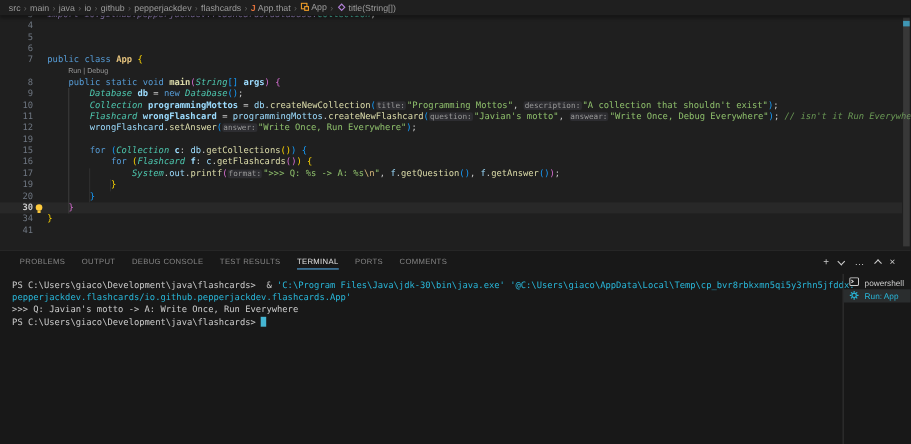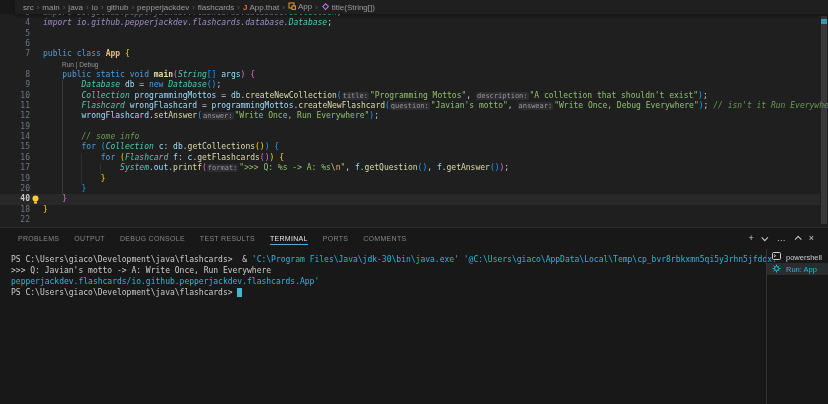--- a/index.html
+++ b/index.html
@@ -3,21 +3,21 @@
 <meta charset="utf-8">
 <style>
   html,body{margin:0;padding:0;background:#181818;}
   #window{position:relative;width:828px;height:404px;overflow:hidden;
     font-family:"DejaVu Sans Mono",monospace;background:#181818;}
 
   
   #breadcrumb{position:absolute;top:0;left:0;right:0;height:14px;z-index:6;
     background:#1f1f1f;display:flex;align-items:center;padding-left:8px;
     font-family:"Liberation Sans",sans-serif;font-size:8px;color:#9d9d9d;
-    box-shadow:0 2px 3px rgba(0,0,0,.35);margin-left:15px;}
+    box-shadow:0 2px 3px rgba(0,0,0,.35);}
   .crumb{white-space:nowrap;cursor:pointer;}
   .crumb-sep{color:#5f5f5f;margin:0 3px;font-size:8px;}
   .java-file-icon{color:#e0703a;font-weight:bold;font-size:8px;margin-right:2px;}
   .crumb-icon{display:inline-block;vertical-align:-1px;margin-right:2px;}
 
   
   #editor{position:absolute;top:14px;left:0;right:0;height:213px;overflow:hidden;
     background:#1f1f1f;}
   #code-rows{position:absolute;top:-6px;left:0;right:8px;}
   .row{display:flex;height:10.35px;line-height:10.35px;font-size:8px;
@@ -29,21 +29,21 @@
   .codelens-row{height:10.35px;line-height:10.35px;padding-left:62px;
     font-family:"Liberation Sans",sans-serif;font-size:6.5px;color:#999999;}
   .codelens-row a{color:#999999;text-decoration:none;cursor:pointer;}
   .lamp{position:absolute;left:1px;top:1px;}
 
   
   .s-pln{color:#cccccc}
   .s-kw{color:#569cd6;}
   .s-typei{color:#4ec9b0;font-style:italic}
   .s-cls{color:#e2c07c;font-weight:bold}
-  .s-vard{color:#9cdcfe;font-weight:normal}
+  .s-vard{color:#9cdcfe;font-weight:bold}
   .s-var{color:#9cdcfe}
   .s-fn{color:#dcdcaa}
   .s-fnb{color:#dcdcaa;font-weight:bold}
   .s-str{color:#8fc06c}
   .s-esc{color:#d7ba7d}
   .s-cmt{color:#6a9955;font-style:italic}
   .s-pkg{color:#a08cc8;font-style:italic}
   .s-b1{color:#ffd700}
   .s-b2{color:#da70d6}
   .s-b3{color:#179fff}
@@ -112,43 +112,42 @@
           </svg></span><span>App</span></span>
     <span class="crumb-sep">›</span>
     <span class="crumb"><span class="crumb-icon"><svg width="9" height="9">
             <rect x="2.6" y="2.6" width="4" height="4" fill="none" stroke="#b180d7" transform="rotate(45 4.6 4.6)"></rect>
           </svg></span><span>title(String[])</span></span>
   </div>
 
   <div id="editor">
     <div id="code-rows">
         <div class="row"><div class="gutter">3</div><div class="glyph"></div><span><span class="s-pkg">import io.github.pepperjackdev.flashcards.database.</span><span class="s-typei">Collection</span><span class="s-pln">;</span></span></div>
-        <div class="row"><div class="gutter">4</div><div class="glyph"></div><span><span class="s-pkg">import io.github.pepperjackdev.flashcards.database.</span><span class="s-typei">Database</span><span class="s-pln">;</span></span></div>
+        <div class="row"><div class="gutter">4</div><div class="glyph"></div></div>
         <div class="row"><div class="gutter">5</div><div class="glyph"></div></div>
         <div class="row"><div class="gutter">6</div><div class="glyph"></div><span></span></div>
         <div class="row"><div class="gutter">7</div><div class="glyph"></div><span><span class="s-kw">public class </span><span class="s-cls">App</span><span class="s-pln"> </span><span class="s-b1">{</span></span></div>
         <div class="codelens-row"><a>Run</a><span> | </span><a>Debug</a></div>
         <div class="row"><div class="gutter">8</div><div class="glyph"></div><span><span class="s-pln">    </span><span class="s-kw">public static void </span><span class="s-fnb">main</span><span class="s-b2">(</span><span class="s-typei">String</span><span class="s-b3">[]</span><span class="s-pln"> </span><span class="s-vard">args</span><span class="s-b2">)</span><span class="s-pln"> </span><span class="s-b2">{</span></span></div>
         <div class="row"><div class="gutter">9</div><div class="glyph"></div><span><span class="s-pln">        </span><span class="s-typei">Database</span><span class="s-pln"> </span><span class="s-vard">db</span><span class="s-pln"> = </span><span class="s-kw">new</span><span class="s-pln"> </span><span class="s-typei">Database</span><span class="s-b3">()</span><span class="s-pln">;</span></span></div>
         <div class="row"><div class="gutter">10</div><div class="glyph"></div><span><span class="s-pln">        </span><span class="s-typei">Collection</span><span class="s-pln"> </span><span class="s-vard">programmingMottos</span><span class="s-pln"> = </span><span class="s-var">db</span><span class="s-pln">.</span><span class="s-fn">createNewCollection</span><span class="s-b3">(</span><span class="s-inlay">title:</span><span class="s-str">"Programming Mottos"</span><span class="s-pln">, </span><span class="s-inlay">description:</span><span class="s-str">"A collection that shouldn't exist"</span><span class="s-b3">)</span><span class="s-pln">;</span></span></div>
         <div class="row"><div class="gutter">11</div><div class="glyph"></div><span><span class="s-pln">        </span><span class="s-typei">Flashcard</span><span class="s-pln"> </span><span class="s-vard">wrongFlashcard</span><span class="s-pln"> = </span><span class="s-var">programmingMottos</span><span class="s-pln">.</span><span class="s-fn">createNewFlashcard</span><span class="s-b3">(</span><span class="s-inlay">question:</span><span class="s-str">"Javian's motto"</span><span class="s-pln">, </span><span class="s-inlay">answear:</span><span class="s-str">"Write Once, Debug Everywhere"</span><span class="s-b3">)</span><span class="s-pln">; </span><span class="s-cmt">// isn't it Run Everywhere?</span></span></div>
         <div class="row"><div class="gutter">12</div><div class="glyph"></div><span><span class="s-pln">        </span><span class="s-var">wrongFlashcard</span><span class="s-pln">.</span><span class="s-fn">setAnswer</span><span class="s-b3">(</span><span class="s-inlay">answer:</span><span class="s-str">"Write Once, Run Everywhere"</span><span class="s-b3">)</span><span class="s-pln">;</span></span></div>
         <div class="row"><div class="gutter">19</div><div class="glyph"></div><span></span></div>
-        <div class="row"><div class="gutter">14</div><div class="glyph"></div><span><span class="s-pln">        </span><span class="s-cmt">// some info</span></span></div>
         <div class="row"><div class="gutter">15</div><div class="glyph"></div><span><span class="s-pln">        </span><span class="s-kw">for</span><span class="s-pln"> </span><span class="s-b3">(</span><span class="s-typei">Collection</span><span class="s-pln"> </span><span class="s-vard">c</span><span class="s-pln">: </span><span class="s-var">db</span><span class="s-pln">.</span><span class="s-fn">getCollections</span><span class="s-b1">()</span><span class="s-b3">)</span><span class="s-pln"> </span><span class="s-b3">{</span></span></div>
         <div class="row"><div class="gutter">16</div><div class="glyph"></div><span><span class="s-pln">            </span><span class="s-kw">for</span><span class="s-pln"> </span><span class="s-b1">(</span><span class="s-typei">Flashcard</span><span class="s-pln"> </span><span class="s-vard">f</span><span class="s-pln">: </span><span class="s-var">c</span><span class="s-pln">.</span><span class="s-fn">getFlashcards</span><span class="s-b2">()</span><span class="s-b1">)</span><span class="s-pln"> </span><span class="s-b1">{</span></span></div>
         <div class="row"><div class="gutter">17</div><div class="glyph"></div><span><span class="s-pln">                </span><span class="s-typei">System</span><span class="s-pln">.</span><span class="s-var">out</span><span class="s-pln">.</span><span class="s-fn">printf</span><span class="s-b2">(</span><span class="s-inlay">format:</span><span class="s-str">"&gt;&gt;&gt; Q: %s -&gt; A: %s</span><span class="s-esc">\n</span><span class="s-str">"</span><span class="s-pln">, </span><span class="s-var">f</span><span class="s-pln">.</span><span class="s-fn">getQuestion</span><span class="s-b3">()</span><span class="s-pln">, </span><span class="s-var">f</span><span class="s-pln">.</span><span class="s-fn">getAnswer</span><span class="s-b3">()</span><span class="s-b2">)</span><span class="s-pln">;</span></span></div>
         <div class="row"><div class="gutter">19</div><div class="glyph"></div><span><span class="s-pln">            </span><span class="s-b1">}</span></span></div>
         <div class="row"><div class="gutter">20</div><div class="glyph"></div><span><span class="s-pln">        </span><span class="s-b3">}</span></span></div>
-        <div class="row current"><div class="gutter">40</div><div class="glyph"><span class="lamp"><svg width="9" height="9">
+        <div class="row current"><div class="gutter">30</div><div class="glyph"><span class="lamp"><svg width="9" height="9">
                 <circle cx="4.5" cy="3.6" r="3" fill="#ffcb3d"></circle>
                 <rect x="3.1" y="6.4" width="2.8" height="2.2" fill="#ffcb3d"></rect>
               </svg></span></div><span><span class="s-pln">    </span><span class="s-b2">}</span></span></div>
-        <div class="row"><div class="gutter">18</div><div class="glyph"></div><span><span class="s-b1">}</span></span></div>
-        <div class="row"><div class="gutter">22</div><div class="glyph"></div><span></span></div>
+        <div class="row"><div class="gutter">34</div><div class="glyph"></div><span><span class="s-b1">}</span></span></div>
+        <div class="row"><div class="gutter">41</div><div class="glyph"></div><span></span></div>
       </div>
     <div class="indent-guide" id="guide-1"></div>
     <div class="indent-guide" id="guide-2"></div>
     <div class="indent-guide" id="guide-3"></div>
     <div id="editor-scrollbar">
       <div id="editor-scroll-slider"></div>
       <div id="overview-decoration"></div>
     </div>
   </div>
 
@@ -164,22 +163,22 @@
       </div>
     <div id="panel-actions">
         <span class="panel-action">+</span>
         <span class="panel-action"><span class="chev down"></span></span>
         <span class="panel-action">…</span>
         <span class="panel-action"><span class="chev up"></span></span>
         <span class="panel-action">×</span>
       </div>
     <div id="terminal">
         <div class="tline"><span class="s-tp">PS C:\Users\giaco\Development\java\flashcards&gt;</span><span class="s-td">  &amp; </span><span class="s-ts">'C:\Program Files\Java\jdk-30\bin\java.exe'</span><span class="s-td"> </span><span class="s-ts">'@C:\Users\giaco\AppData\Local\Temp\cp_bvr8rbkxmn5qi5y3rhn5jfddx.argfile'</span></div>
+        <div class="tline"><span class="s-ts">pepperjackdev.flashcards/io.github.pepperjackdev.flashcards.App'</span></div>
         <div class="tline"><span class="s-td">&gt;&gt;&gt; Q: Javian's motto -&gt; A: Write Once, Run Everywhere</span></div>
-        <div class="tline"><span class="s-ts">pepperjackdev.flashcards/io.github.pepperjackdev.flashcards.App'</span></div>
         <div class="tline"><span class="s-tp">PS C:\Users\giaco\Development\java\flashcards&gt; </span><span class="t-cursor"></span></div>
       </div>
     <div id="terminal-sidebar">
         <div class="term-item">
           <span class="crumb-icon"><svg width="9" height="8">
               <rect x="0.5" y="0.5" width="8" height="7" rx="1" fill="none" stroke="#cccccc"></rect>
               <path d="M2 2.5l1.6 1.3L2 5.1" fill="none" stroke="#cccccc"></path>
             </svg></span>
           <span>powershell</span>
         </div>

